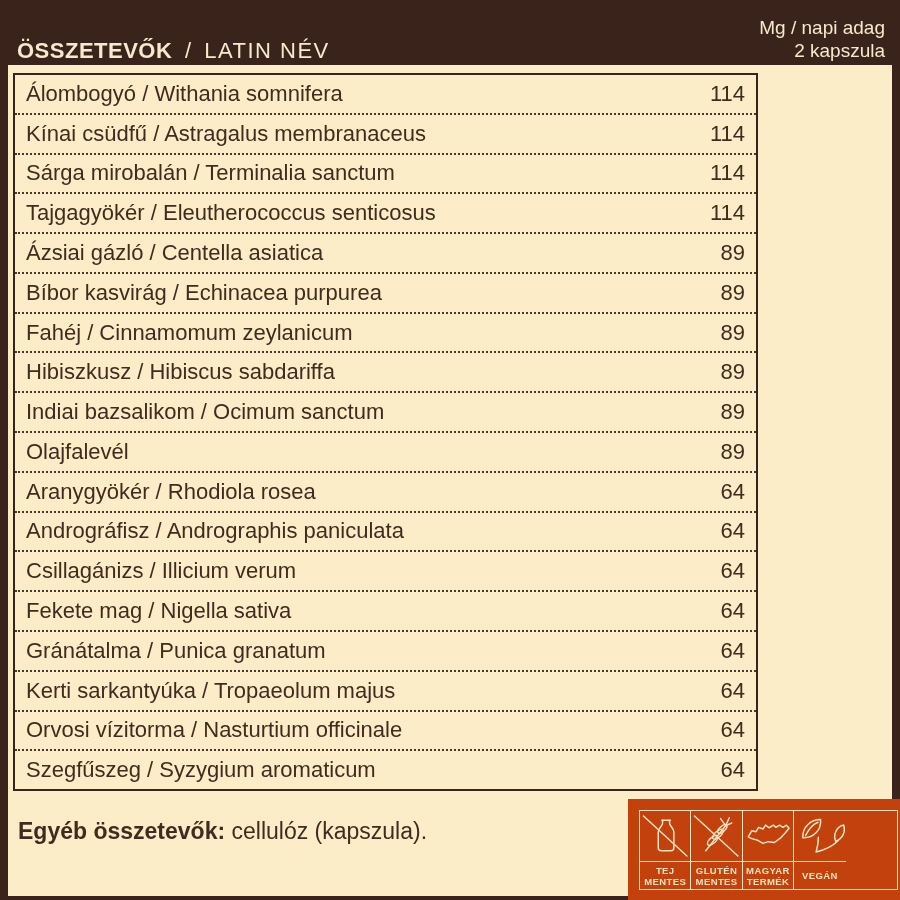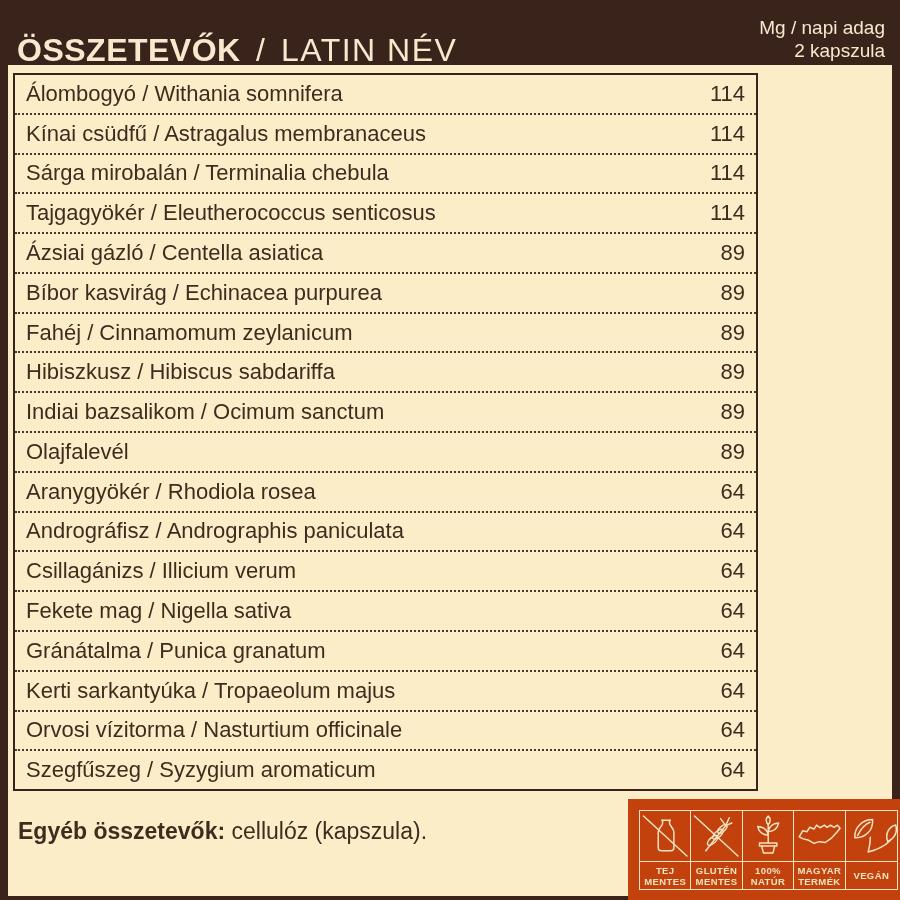--- a/index.html
+++ b/index.html
@@ -5,21 +5,21 @@
   * { margin:0; padding:0; box-sizing:border-box; }
   html,body { width:900px; height:900px; }
   body { font-family:"Liberation Sans", sans-serif; background:#3a231b; position:relative; overflow:hidden; }
 
   .stage { position:absolute; inset:0; width:900px; height:900px; background:#3a231b; }
 
   
   .header { position:absolute; left:0; top:0; width:900px; height:65px;
             display:flex; align-items:center; justify-content:space-between;
             padding:0 15px 0 17px; color:#f7e9cd; }
-  .title-wrap { font-size:32px; letter-spacing:.5px; white-space:nowrap;margin-top:36px; }
+  .title-wrap { font-size:22px; letter-spacing:.5px; white-space:nowrap;margin-top:36px; }
   .title-main { font-weight:800; }
   .title-sep  { font-weight:400; padding:0 6px; }
   .title-sub  { font-weight:400; letter-spacing:1.5px; }
   .unit-info  { text-align:right; font-size:19px; line-height:23px; font-weight:500;margin-top:12px; }
 
   
   .panel { position:absolute; left:8px; top:65px; width:884px; height:831px; background:#fbedc8; }
 
   
   .ing-table { position:absolute; left:13px; top:73px; width:745px; height:718px;
@@ -72,21 +72,21 @@
     <span class="name">Álombogyó / Withania somnifera</span>
     <span class="val">114</span>
   </div>
 
   <div class="row">
     <span class="name">Kínai csüdfű / Astragalus membranaceus</span>
     <span class="val">114</span>
   </div>
 
   <div class="row">
-    <span class="name">Sárga mirobalán / Terminalia chebula</span>
+    <span class="name">Sárga mirobalán / Terminalia sanctum</span>
     <span class="val">114</span>
   </div>
 
   <div class="row">
     <span class="name">Tajgagyökér / Eleutherococcus senticosus</span>
     <span class="val">114</span>
   </div>
 
   <div class="row">
     <span class="name">Ázsiai gázló / Centella asiatica</span>
@@ -191,36 +191,20 @@
             <ellipse class="stroke" cx="36" cy="18" rx="6.5" ry="3" transform="rotate(-42 36 18)"></ellipse>
             <path class="stroke" d="M4,3 L54,49"></path>
           </svg>
         </div>
         <div class="badge-label">
           <span>GLUTÉN</span>
           <span>MENTES</span>
         </div>
       </div>
 
-      <div class="badge-cell">
-        <div class="badge-icon-area">
-          <svg viewBox="0 0 58 52">
-            <path class="stroke" d="M29,13 V34"></path>
-            <path class="stroke" d="M29,13 c-3,-3 -3,-7.5 0,-10 c3,2.5 3,7 0,10 z"></path>
-            <path class="stroke" d="M29,25 c-8,-0.5 -11,-4.5 -12,-10 c7,0.5 11,4.5 12,10 z"></path>
-            <path class="stroke" d="M29,21 c8,-0.5 11,-4.5 12,-10 c-7,0.5 -11,4.5 -12,10 z"></path>
-            <path class="stroke" d="M19,34 h20 v3.5 h-20 z"></path>
-            <path class="stroke" d="M21.5,37.5 l2,8 h11 l2,-8"></path>
-          </svg>
-        </div>
-        <div class="badge-label">
-          <span>100%</span>
-          <span>NATÚR</span>
-        </div>
-      </div>
 
       <div class="badge-cell">
         <div class="badge-icon-area">
           <svg viewBox="0 0 58 52">
             <path class="stroke" d="M6,27 L10,20 L15,21 L18,16 L23,18 L26,13.5 L30,16.5 L35,13.5 L38,16 L42,13.5 L46,16 L50,13.5 L53,17 L49,22 L43,28.5 L36,33.5 L29,32.5 L23,34.5 L16,30.5 L10,29 Z"></path>
           </svg>
         </div>
         <div class="badge-label">
           <span>MAGYAR</span>
           <span>TERMÉK</span>

